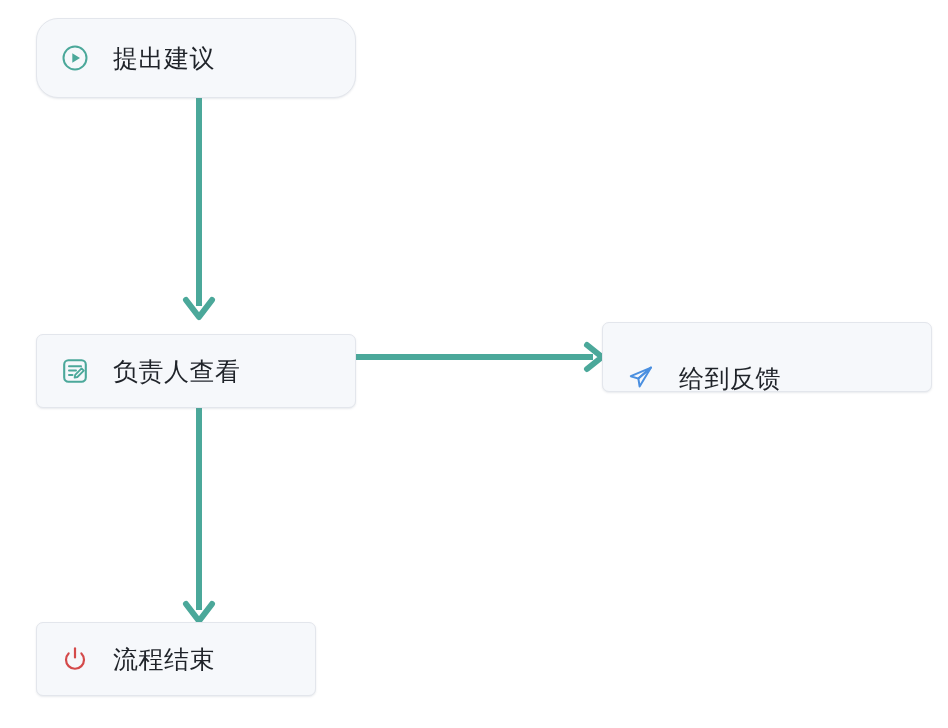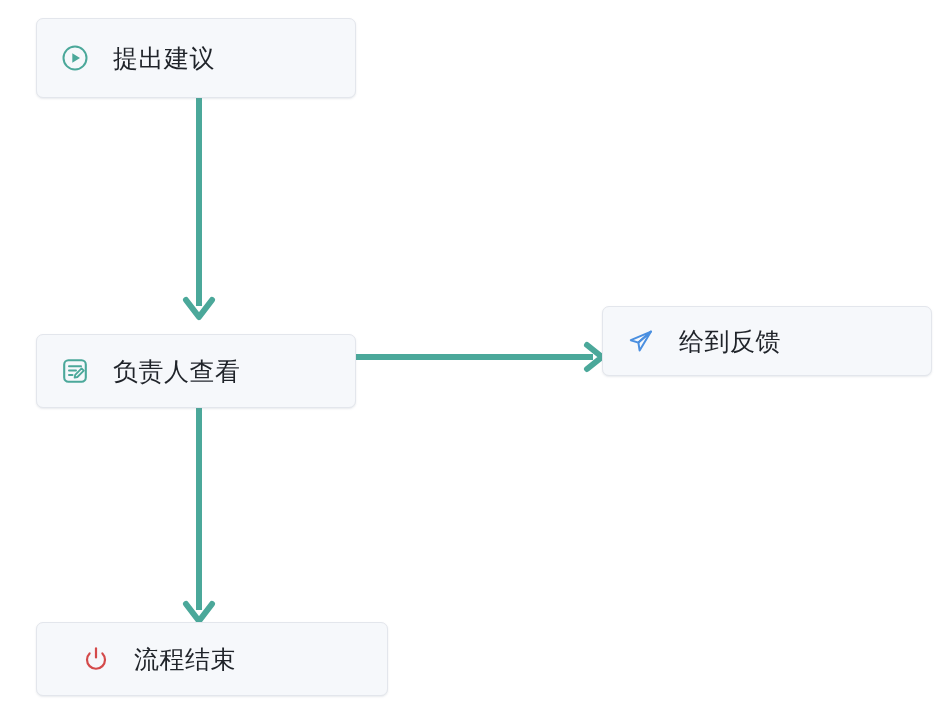--- a/index.html
+++ b/index.html
@@ -50,24 +50,24 @@
     display: block;
   }
   .node-label {
     margin-left: 24px;
     font-size: 25px;
     line-height: 1;
     color: #1f2329;
     letter-spacing: 0.5px;
     white-space: nowrap;
   }
-  #node-start   { left: 36px;  top: 18px;  width: 320px; height: 80px; }
+  #node-start   { left: 36px;  top: 18px;  width: 320px; height: 80px; border-radius: 22px; }
   #node-review  { left: 36px;  top: 334px; width: 320px; height: 74px; }
-  #node-feedback{ left: 602px; top: 306px; width: 330px; height: 70px; }
-  #node-end     { left: 36px;  top: 622px; width: 352px; height: 74px; padding-left: 21px; }
+  #node-feedback{ left: 602px; top: 322px; width: 330px; height: 70px; align-items: flex-end; }
+  #node-end     { left: 36px;  top: 622px; width: 280px; height: 74px; }
 </style>
 </head>
 <body>
 
 <div id="flow-canvas">
 
   <svg class="edge-layer" viewBox="0 0 948 728" width="948" height="728" xmlns="http://www.w3.org/2000/svg">
 
     <g>
       <line x1="199" y1="98" x2="199" y2="306" stroke="#4ba89a" stroke-width="6"></line>

